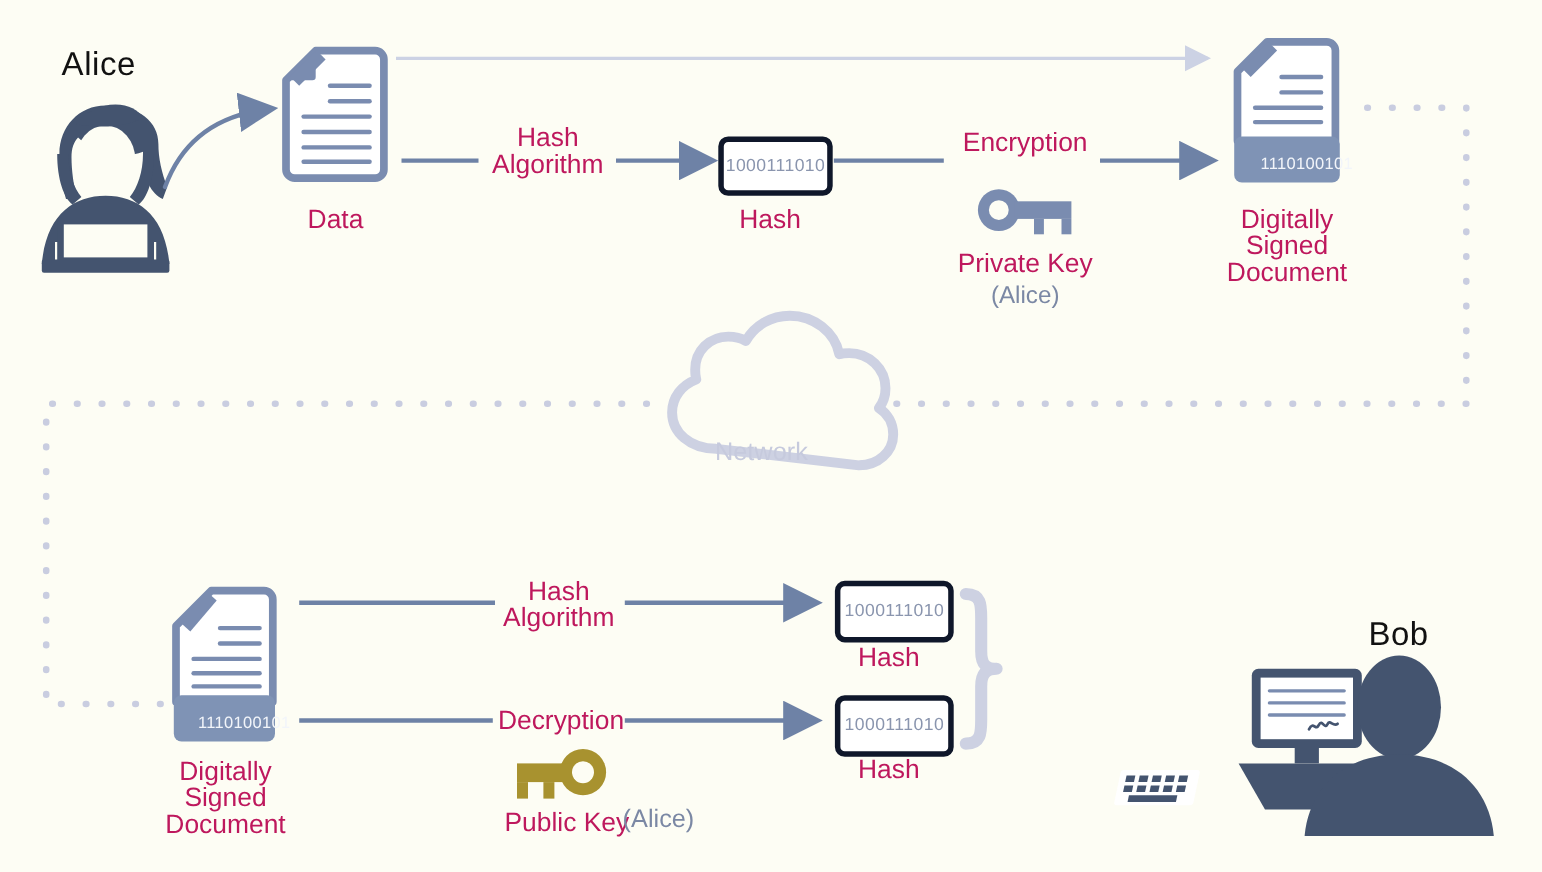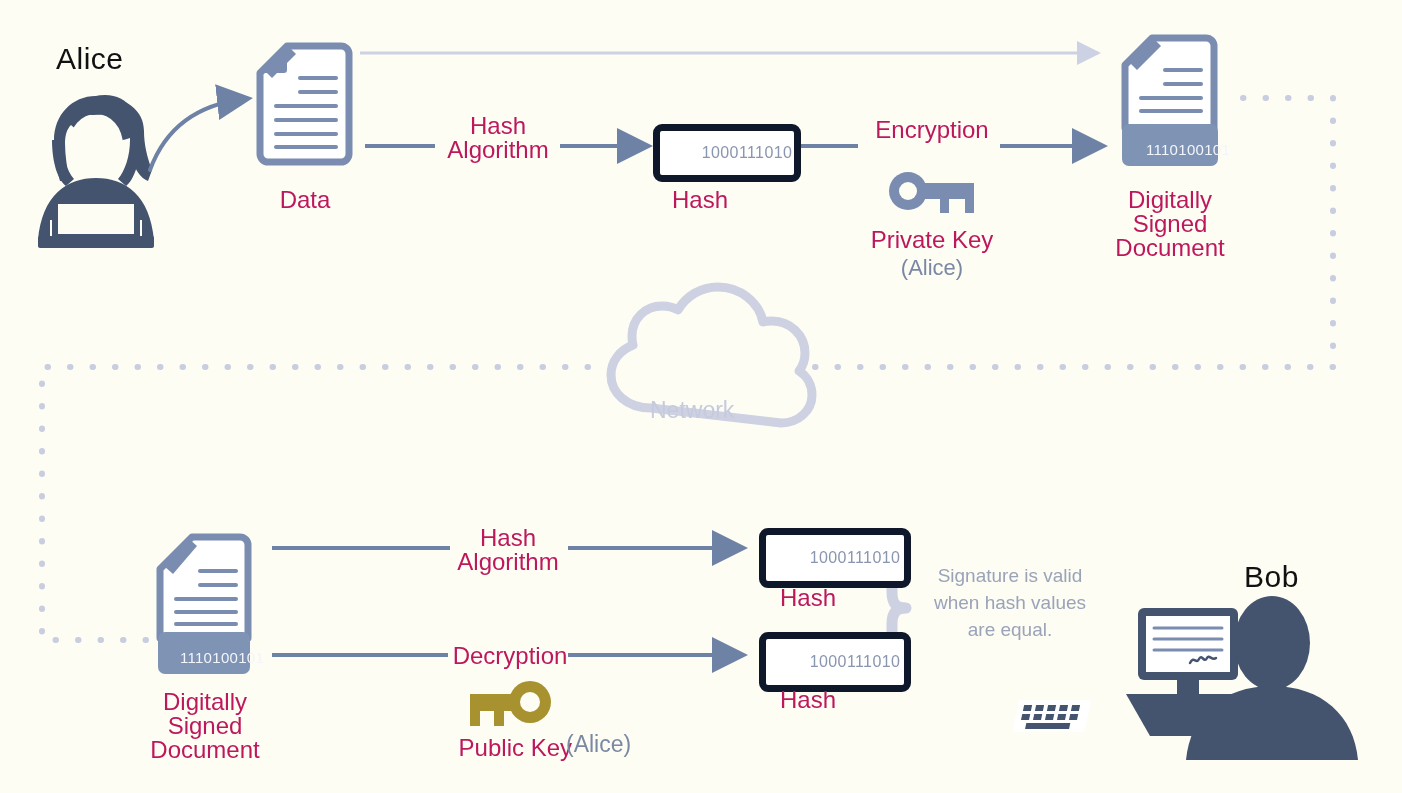--- a/index.html
+++ b/index.html
@@ -8,23 +8,23 @@
     background:#fdfdf4;
     font-family:"Liberation Sans", sans-serif;
     overflow:hidden;
     position:relative;
   }
   #stage{position:absolute;left:0;top:0;width:1402px;height:793px;}
   .lbl{position:absolute;color:#be185d;font-size:24px;line-height:24px;text-align:center;white-space:pre-line;}
   .lbl.dark{color:#7b88a4;}
   .name{position:absolute;color:#111;font-size:30px;font-weight:400;letter-spacing:.5px;}
   .hashbox{
-    position:absolute;background:#ffffff;border:7px solid #0f172a;border-radius:9px;
+    position:absolute;background:#ffffff;border:5px solid #0f172a;border-radius:9px;
     display:flex;align-items:center;justify-content:center;
-    color:#8a95ae;font-size:16px;letter-spacing:.4px;padding-left:40px;
+    color:#8a95ae;font-size:16px;letter-spacing:.4px;
   }
   .binband{
     position:absolute;background:#7f93b5;border-radius:7px;
     display:flex;align-items:flex-end;justify-content:center;
     color:#f2f5fa;font-size:15px;letter-spacing:.3px;padding-bottom:8px;box-sizing:border-box;padding-left:36px;
   }
   .cloudtxt{position:absolute;color:#c6cadd;font-size:23px;}
   .valid{position:absolute;color:#9aa3b8;font-size:19px;line-height:27px;text-align:center;white-space:pre-line;}
   svg{position:absolute;left:0;top:0;overflow:visible;}
 </style>
@@ -224,19 +224,16 @@
   <div class="lbl dark" style="left:566px;top:732px;width:90px;font-size:23px;text-align:left;">(Alice)</div>
 
   <div class="hashbox" style="left:759px;top:528px;width:98px;height:46px;">1000111010</div>
 
   <div class="lbl" style="left:756px;top:586px;width:104px;">Hash</div>
 
   <div class="hashbox" style="left:759px;top:632px;width:98px;height:46px;">1000111010</div>
 
   <div class="lbl" style="left:756px;top:688px;width:104px;">Hash</div>
 
-  <div class="valid" style="left:912px;top:562px;width:196px;">Signature is valid
-when hash values
-are equal.</div>
 
   <div class="name" style="left:1244px;top:560px;text-align:center;">Bob</div>
 
 </div>
 
 </body></html>

